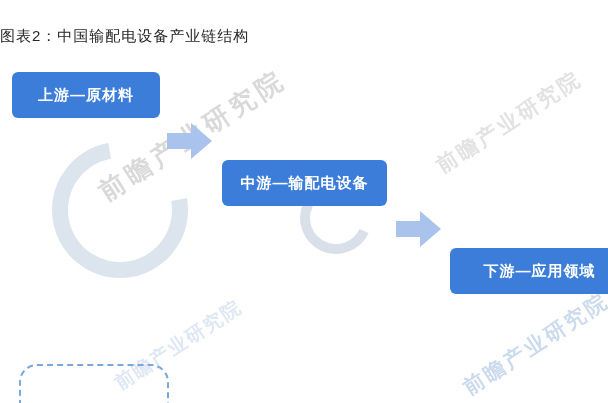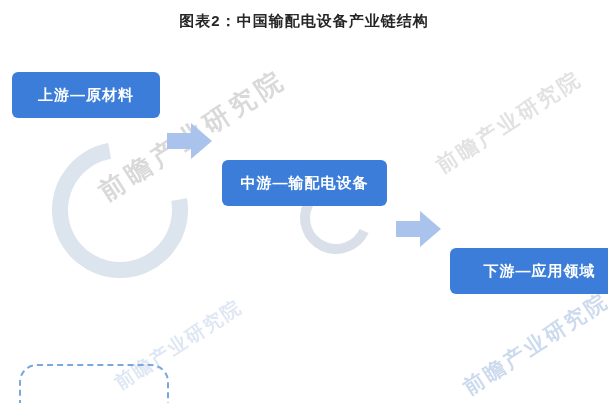--- a/index.html
+++ b/index.html
@@ -1,22 +1,22 @@
 <!DOCTYPE html>
 <html><head>
 <meta charset="utf-8">
 <style>
   html,body{margin:0;padding:0;background:#ffffff;}
   #canvas{
     position:relative;width:608px;height:403px;background:#ffffff;
     font-family:"Liberation Sans",sans-serif;overflow:hidden;
   }
   .title{
-    position:absolute;top:12px;left:0;width:100%;text-align:center;
-    font-size:15px;font-weight:bold;color:#262626;letter-spacing:1px;
+    position:absolute;top:27px;left:0;width:100%;
+    font-size:15px;font-weight:normal;color:#262626;letter-spacing:1px;
   }
   .bluebox{
     position:absolute;background:#3B7DD8;color:#ffffff;font-weight:bold;
     display:flex;align-items:center;justify-content:center;
     border-radius:8px;text-align:center;
   }
   .hdr{font-size:15px;border-radius:6px;letter-spacing:1px;}
   .dashed{
     position:absolute;border:2px dashed #7AA7DC;background:transparent;
   }

